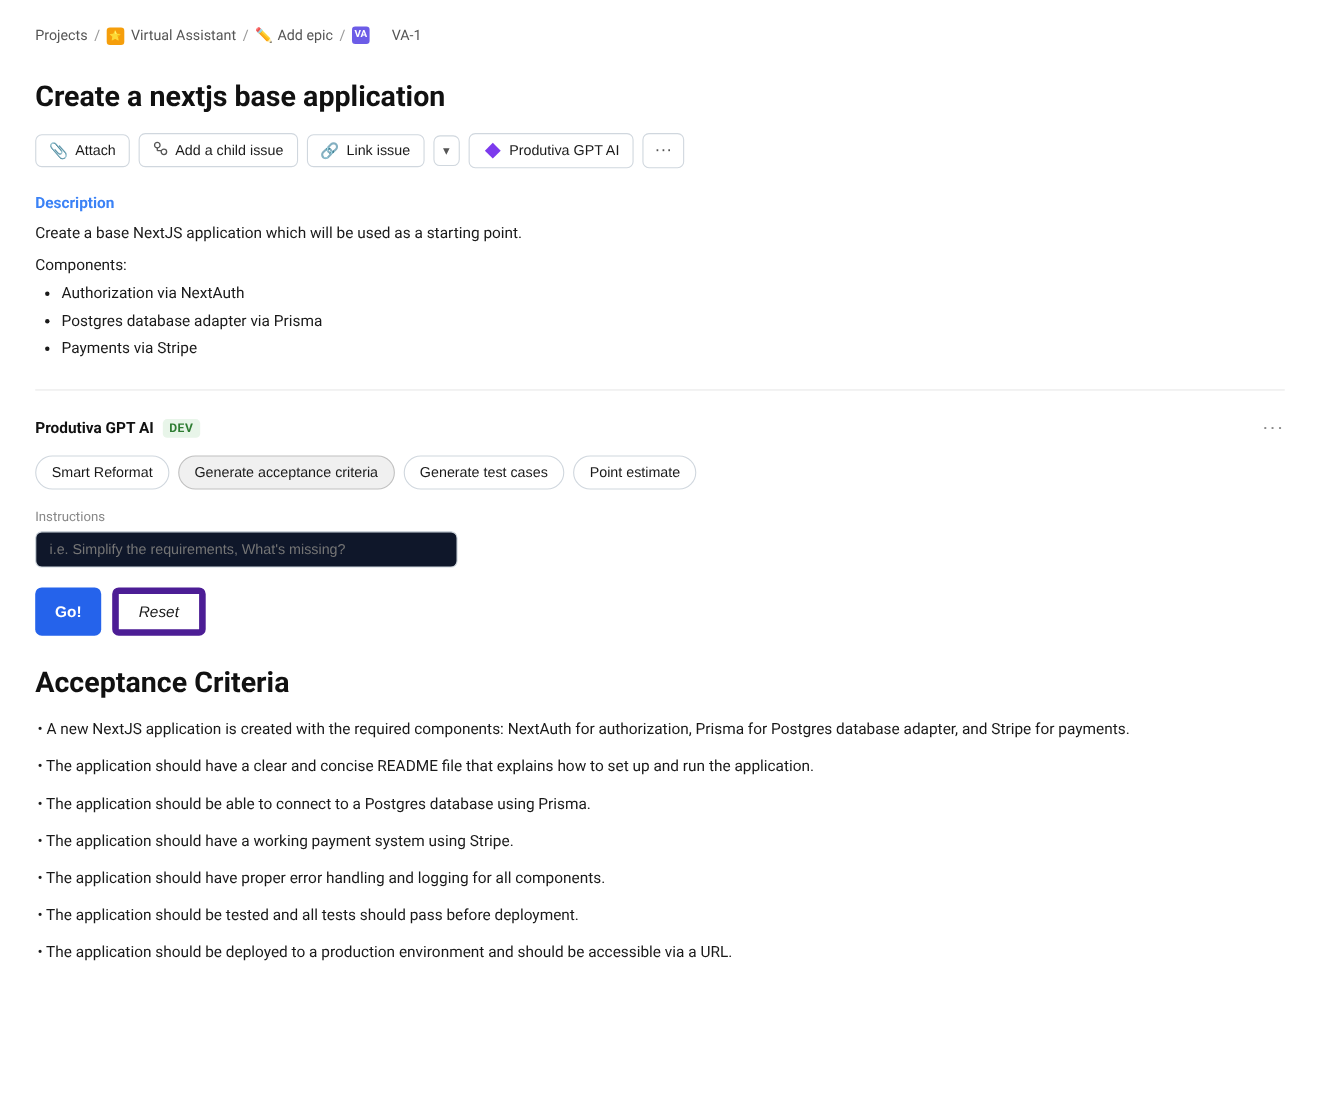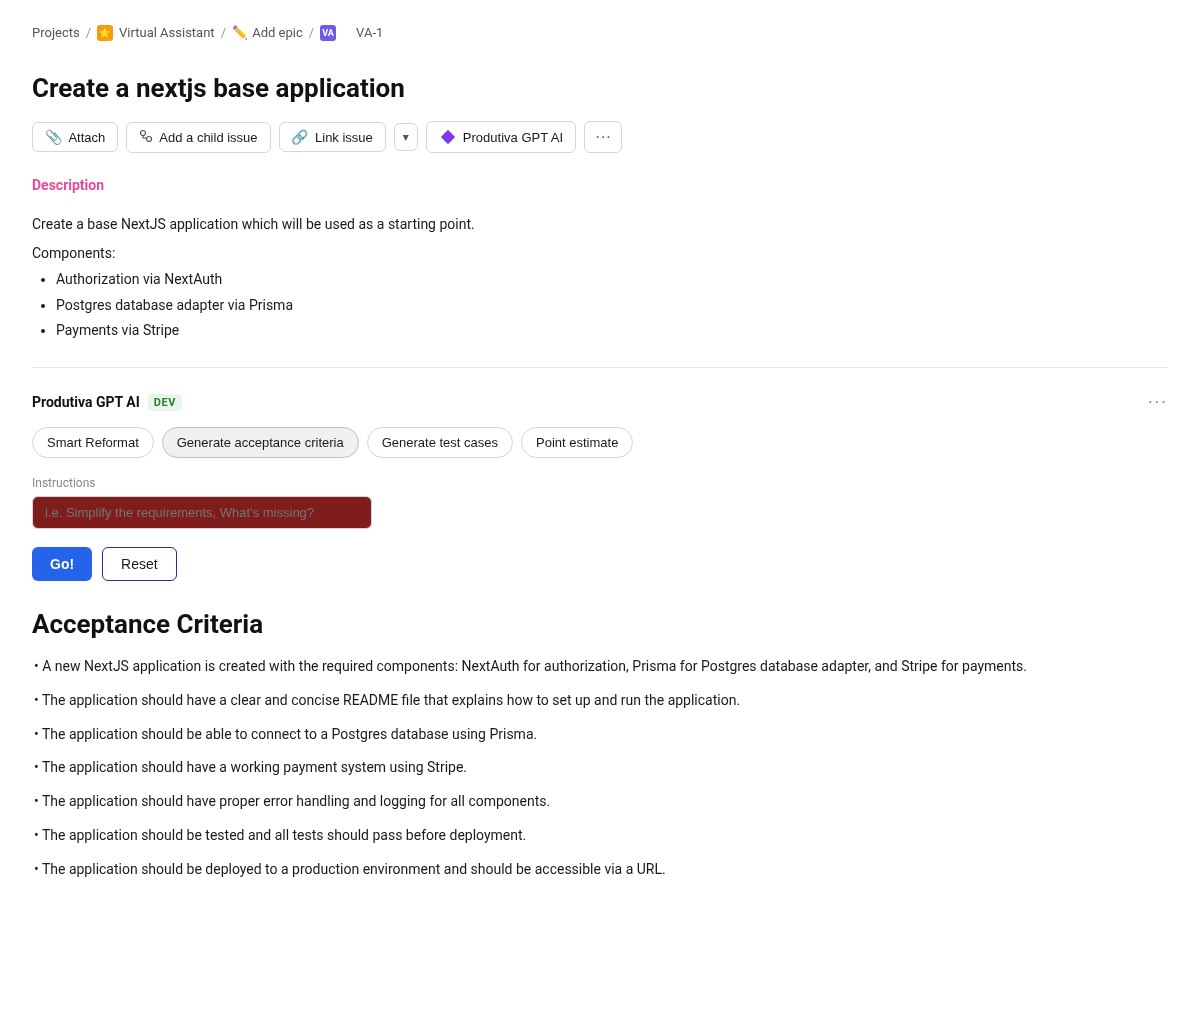--- a/index.html
+++ b/index.html
@@ -127,22 +127,22 @@
       cursor: pointer;
       font-size: 12px;
       color: #555;
     }
     .description-section {
       margin-bottom: 24px;
     }
     .description-label {
       font-weight: 700;
       font-size: 14px;
-      color: #ec4899;
-      margin-bottom: 20px;
+      color: #3b82f6;
+      margin-bottom: 8px;
     }
     .description-text {
       font-size: 14px;
       color: #1a1a1a;
       line-height: 1.6;
       margin-bottom: 10px;
     }
     .components-label {
       font-size: 14px;
       color: #1a1a1a;
@@ -216,27 +216,27 @@
     }
     .instructions-section {
       margin-bottom: 18px;
     }
     .instructions-label {
       font-size: 12px;
       color: #888;
       margin-bottom: 6px;
     }
     .instructions-input {
-      width: 340px;
+      width: 384px;
       padding: 8px 12px;
       border: 1px solid #d0d7de;
       border-radius: 6px;
       font-size: 13px;
       color: #999;
-      background: #7f1d1d;
+      background: #0f172a;
       outline: none;
     }
     .btn-row {
       display: flex;
       gap: 10px;
       margin-bottom: 28px;
     }
     .btn-go {
       padding: 8px 18px;
       background: #2563eb;
@@ -244,24 +244,25 @@
       border: none;
       border-radius: 6px;
       font-size: 14px;
       font-weight: 600;
       cursor: pointer;
     }
     .btn-reset {
       padding: 8px 18px;
       background: #ffffff;
       color: #1a1a1a;
-      border: 1px solid #4c1d95;
-      border-radius: 6px;
-      font-size: 14px;
-      cursor: pointer;
+      border: 6px solid #4c1d95;
+      border-radius: 6px;
+      font-size: 14px;
+      cursor: pointer;
+      font-style: italic;
     }
     .acceptance-section {
       margin-bottom: 24px;
     }
     .acceptance-title {
       font-size: 26px;
       font-weight: 700;
       color: #111;
       margin-bottom: 16px;
     }

